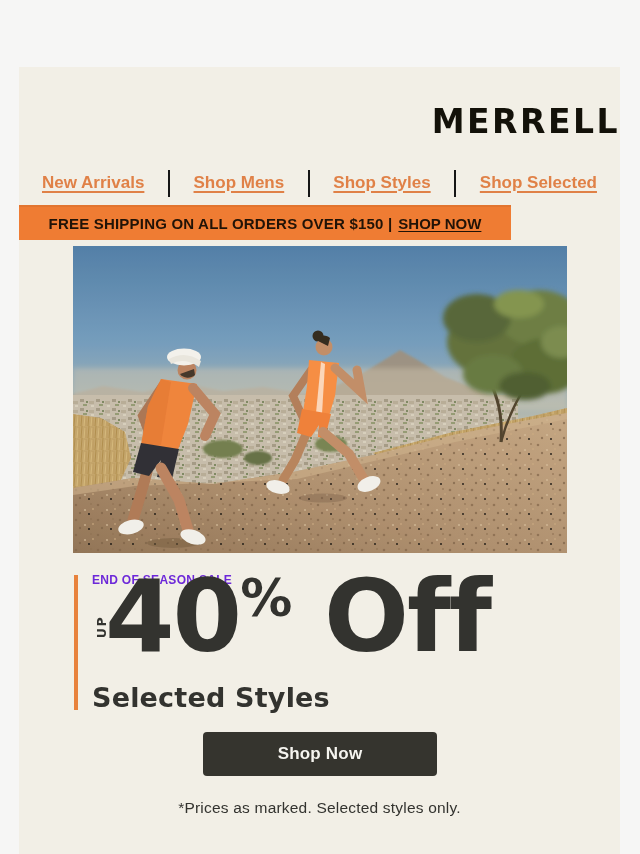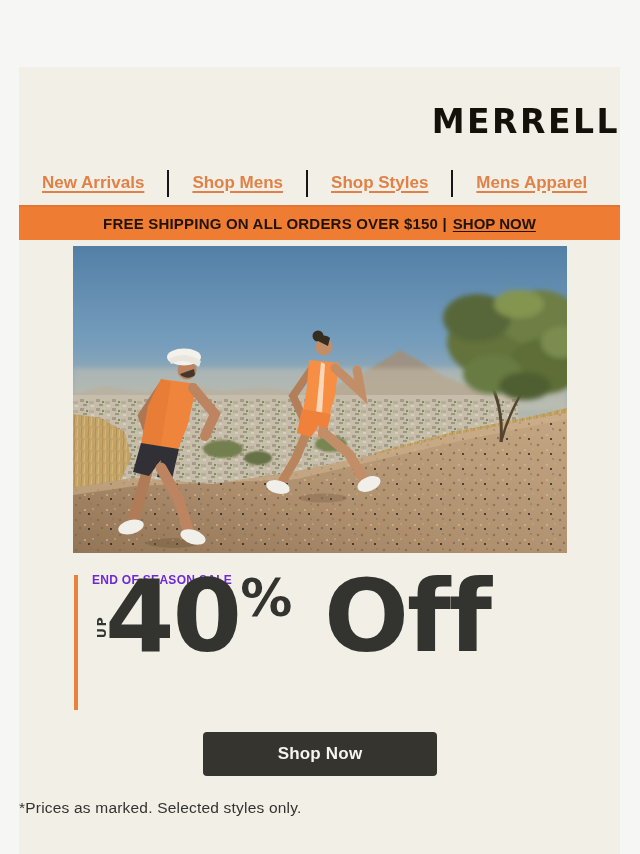--- a/index.html
+++ b/index.html
@@ -5,26 +5,26 @@
   html,body{margin:0;padding:0;background:#f6f6f5;}
   .page{position:relative;width:640px;height:854px;background:#f6f6f5;overflow:hidden;
         font-family:"Liberation Sans","DejaVu Sans",sans-serif;}
   .card{position:absolute;left:19px;top:67px;width:601px;height:787px;background:#f2efe6;}
 
   .logo{position:absolute;top:35px;left:0;width:100%;text-align:right;
         font-family:"DejaVu Sans",sans-serif;font-weight:bold;font-size:33px;
         letter-spacing:2.5px;color:#131109;cursor:pointer;}
 
   .nav{position:absolute;top:101px;left:0;width:100%;height:30px;
-       display:flex;align-items:center;justify-content:flex-start;}
+       display:flex;align-items:center;justify-content:space-between;}
   .nav a{font-size:17px;font-weight:bold;color:#e08147;text-decoration:underline;
          text-underline-offset:3px;text-decoration-thickness:2px;padding:0 23px;cursor:pointer;}
   .nav .divider{width:2px;height:27px;background:#161616;}
 
-  .banner{position:absolute;top:138px;left:0;width:601px;height:35px;background:#ef7c33;
+  .banner{position:absolute;top:138px;left:0;width:492px;height:35px;background:#ef7c33;
           border-top:2px solid #e2username 2px solid #e07026;border-top:2px solid #e27530;box-sizing:border-box;
           display:flex;align-items:center;justify-content:center;cursor:pointer;}
   .banner .msg{font-size:15px;font-weight:bold;color:#211307;letter-spacing:.2px;}
   .banner .lnk{font-size:15px;font-weight:bold;color:#211307;margin-left:6px;
                text-decoration:underline;text-underline-offset:2px;}
 
   .hero{position:absolute;top:179px;left:54px;width:494px;height:307px;overflow:hidden;cursor:pointer;}
   .hero svg{display:block;}
 
   .rule{position:absolute;left:55px;top:508px;width:4px;height:135px;background:#e8823c;}
@@ -39,39 +39,39 @@
        letter-spacing:-2px;}
   .big .pct{font-size:52px;vertical-align:35px;letter-spacing:-1px;}
   .styles{position:absolute;left:73px;top:615px;font-family:"DejaVu Sans",sans-serif;
           font-weight:bold;font-size:27px;color:#33332f;letter-spacing:.2px;}
 
   .cta{position:absolute;left:184px;top:665px;width:234px;height:44px;background:#35342e;
        border:none;border-radius:4px;color:#f5f4ef;font-family:"Liberation Sans",sans-serif;
        font-weight:bold;font-size:17px;display:flex;align-items:center;justify-content:center;
        cursor:pointer;letter-spacing:.2px;}
 
-  .legal{position:absolute;top:732px;left:0;width:100%;text-align:left;
+  .legal{position:absolute;top:732px;left:0;width:100%;text-align:center;
          font-size:15.5px;color:#33332f;letter-spacing:.2px;}
 </style>
 </head>
 <body>
 
 <div class="page">
   <div class="card">
 
     <div class="logo">MERRELL</div>
 
     <nav class="nav">
       <a>New Arrivals</a>
       <span class="divider"></span>
       <a>Shop Mens</a>
       <span class="divider"></span>
       <a>Shop Styles</a>
       <span class="divider"></span>
-      <a>Mens Apparel</a>
+      <a>Shop Selected</a>
     </nav>
 
     <div class="banner">
       <span class="msg">FREE SHIPPING ON ALL ORDERS OVER $150 |</span>
       <span class="lnk">SHOP NOW</span>
     </div>
 
     <div class="hero">
       <svg width="494" height="307" viewBox="0 0 494 307">
         <defs>
@@ -203,18 +203,19 @@
         </g>
 
         <rect x="0" y="0" width="494" height="307" fill="#e8d9c2" opacity="0.06"></rect>
       </svg>
     </div>
 
     <div class="rule"></div>
     <div class="eyebrow">END OF SEASON SALE</div>
     <div class="upto">UP TO</div>
     <div class="big"><span>40</span><span class="pct">%</span><span> Off</span></div>
+    <div class="styles">Selected Styles</div>
 
     <button class="cta">Shop Now</button>
 
     <div class="legal">*Prices as marked. Selected styles only.</div>
   </div>
 </div>
 
 </body></html>

